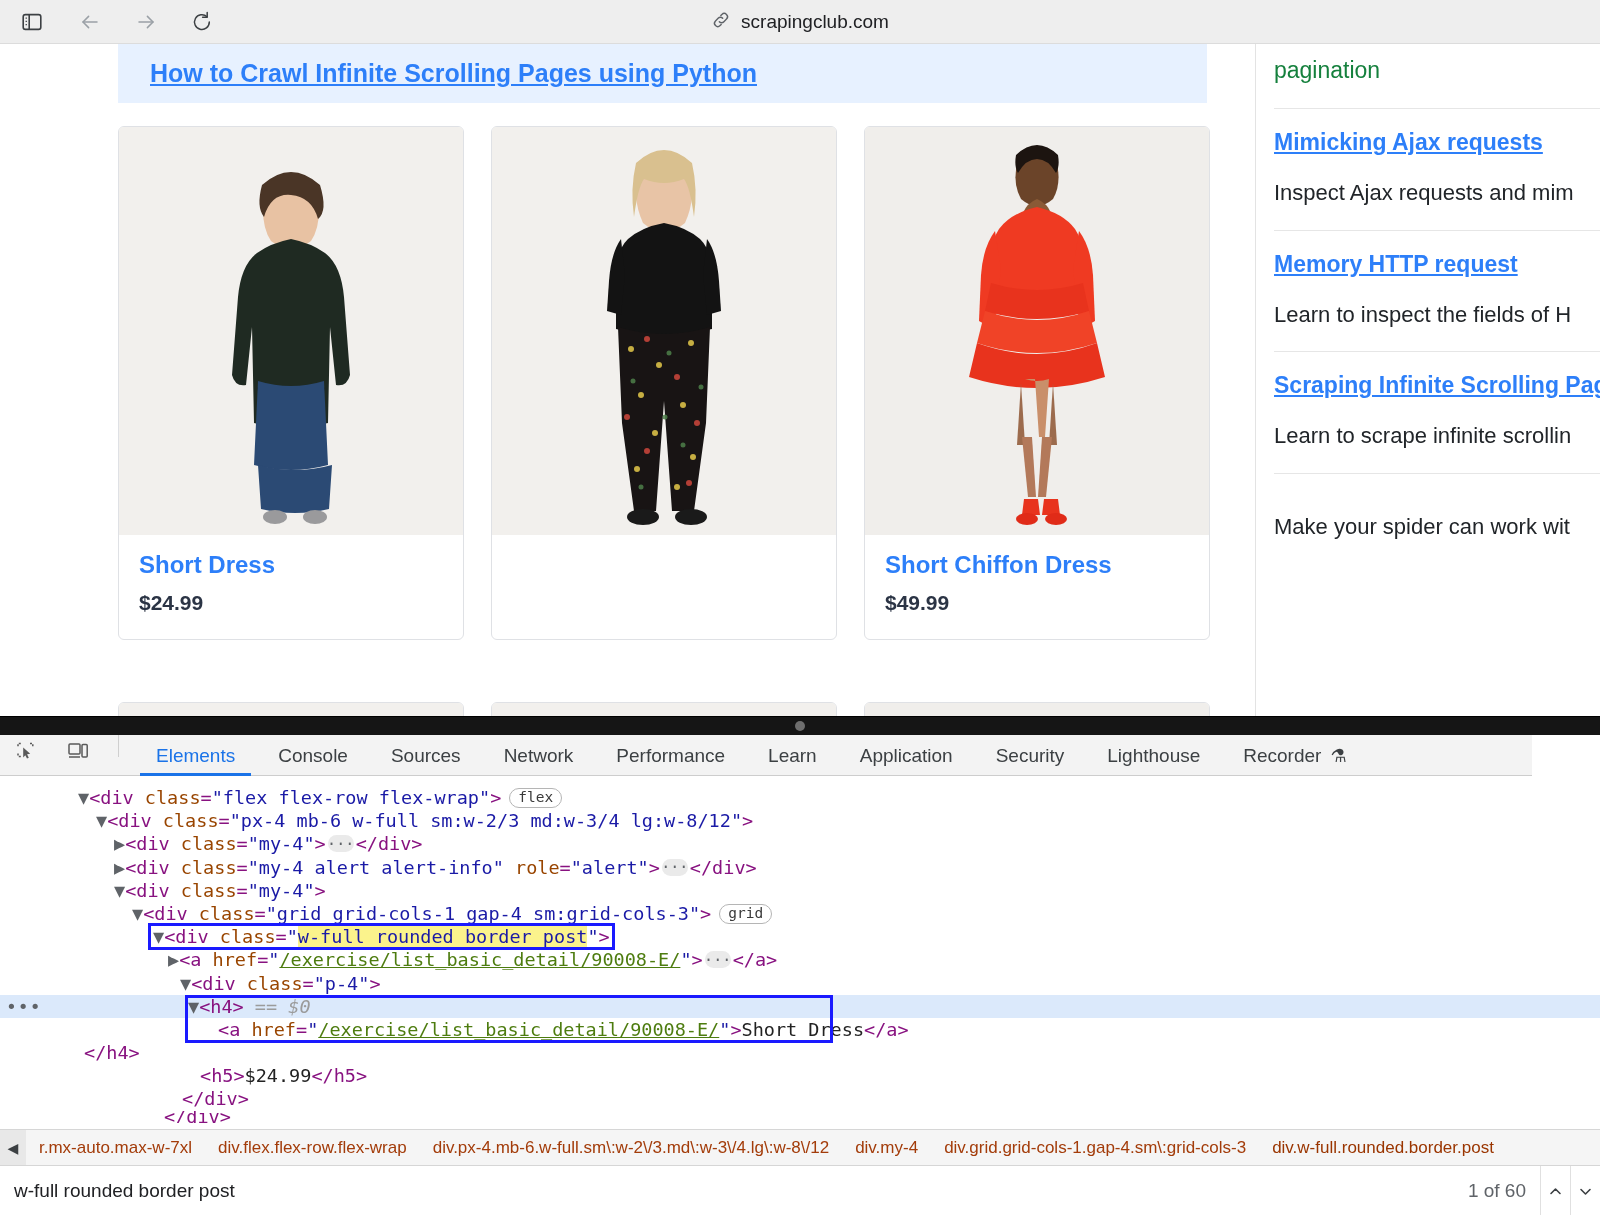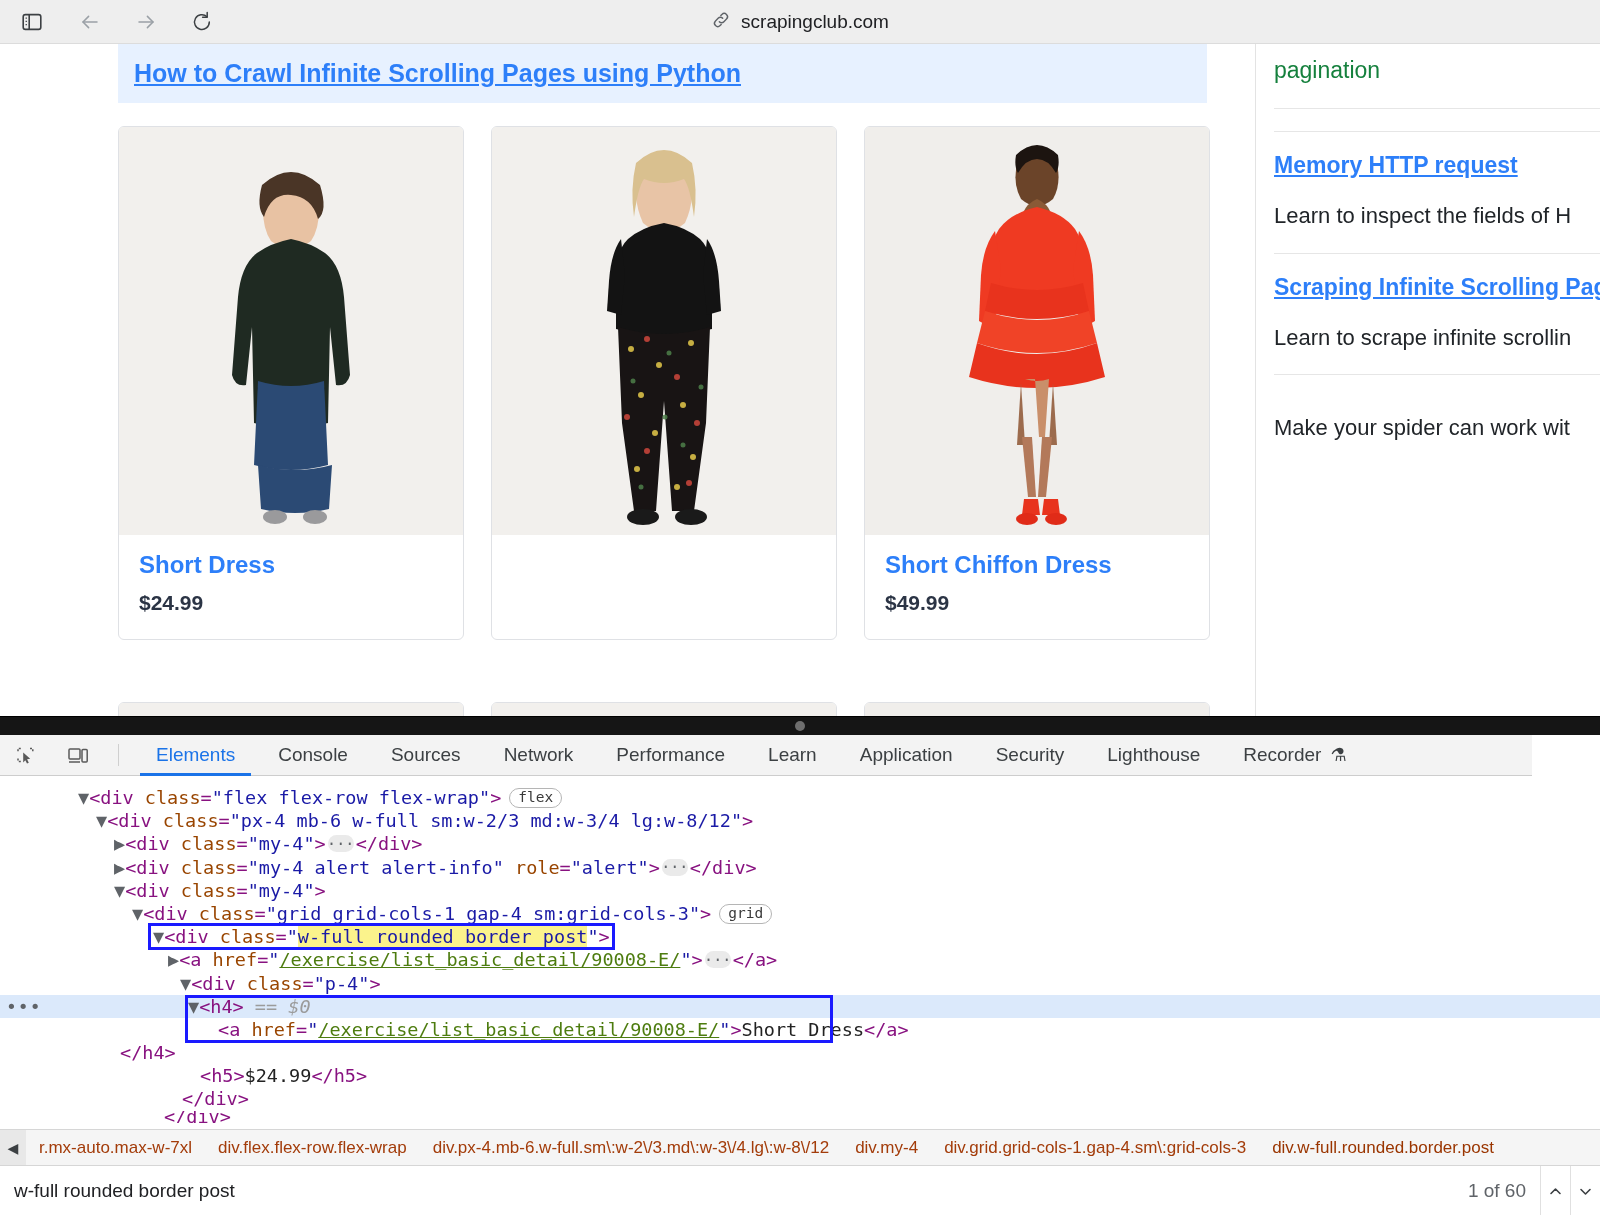--- a/index.html
+++ b/index.html
@@ -43,21 +43,21 @@
   #page-main {
     position: absolute; left: 0; top: 0; width: 1255px; height: 672px;
     background: #fff;
   }
   #alert-banner {
     position: absolute; left: 118px; top: 0px; width: 1089px; height: 59px;
     background: #e7f1ff;
     display: flex; align-items: center;
   }
   #alert-link {
-    margin-left: 16px;
+    margin-left: 32px;
     font-size: 25px; font-weight: 700; color: #2d7ff9;
     text-decoration: underline; cursor: pointer;
   }
 
   #product-grid {
     position: absolute; left: 118px; top: 82px;
     width: 1092px;
     display: grid; grid-template-columns: repeat(3, 346px);
     gap: 27px;
   }
@@ -130,21 +130,21 @@
     display: flex; align-items: center; justify-content: center;
   }
   #dt-resizer .grip {
     width: 10px; height: 10px; border-radius: 50%;
     background: #6e6e6e;
   }
   #dt-tabbar {
     position: absolute; left: 0; top: 18px; width: 1532px; height: 41px;
     background: #f3f3f3;
     border-bottom: 1px solid #cdcdcd;
-    display: flex; align-items: center; gap: 11px;
+    display: flex; align-items: flex-start; gap: 11px;
   }
   .dt-tool-icon {
     width: 34px; height: 30px;
     display: flex; align-items: center; justify-content: center;
     color: #5a5a5a; margin-left: 8px;
   }
   .dt-sep {
     width: 1px; height: 22px; background: #cfcfcf; margin: 0 10px 0 12px;
   }
   .dt-tab {
@@ -410,20 +410,24 @@
           <path d="M168 104 q6 4 12 0 l-2 16 l-8 0z" fill="#8a5a36"></path>
         </svg>
       </div>
     </div>
   </div>
 
   <div id="page-sidebar">
     <div class="side-first-text">pagination</div>
 
     <div class="side-divider"></div>
+    <div class="side-item">
+      <a class="side-link">Mimicking Ajax requests</a>
+      <div class="side-desc">Inspect Ajax requests and mim</div>
+    </div>
 
     <div class="side-divider"></div>
     <div class="side-item">
       <a class="side-link">Memory HTTP request</a>
       <div class="side-desc">Learn to inspect the fields of H</div>
     </div>
 
     <div class="side-divider"></div>
     <div class="side-item">
       <a class="side-link">Scraping Infinite Scrolling Pag</a>
@@ -531,21 +535,21 @@
     </div>
 
     <div class="dom-row selected" style="padding-left:188px;">
       <span class="gutter-dots">•••</span><span class="tri">▼</span><span class="tag">&lt;</span><span class="tag">h4</span><span class="tag">&gt;</span><span> </span><span class="dollar0">== $0</span>
     </div>
 
     <div class="dom-row" style="padding-left:218px;">
       <span class="tag">&lt;a </span><span class="attr">href</span><span class="tag">=</span><span class="val">"</span><span class="link">/exercise/list_basic_detail/90008-E/</span><span class="val">"</span><span class="tag">&gt;</span><span class="txt">Short Dress</span><span class="tag">&lt;/a&gt;</span>
     </div>
 
-    <div class="dom-row" style="padding-left:120px;">
+    <div class="dom-row" style="padding-left:84px;">
       <span class="tag">&lt;/h4&gt;</span>
     </div>
 
     <div class="dom-row" style="padding-left:200px;">
       <span class="tag">&lt;</span><span class="tag">h5</span><span class="tag">&gt;</span><span class="txt">$24.99</span><span class="tag">&lt;/h5&gt;</span>
     </div>
 
     <div class="dom-row" style="padding-left:182px;">
       <span class="tag">&lt;/div&gt;</span>
     </div>

